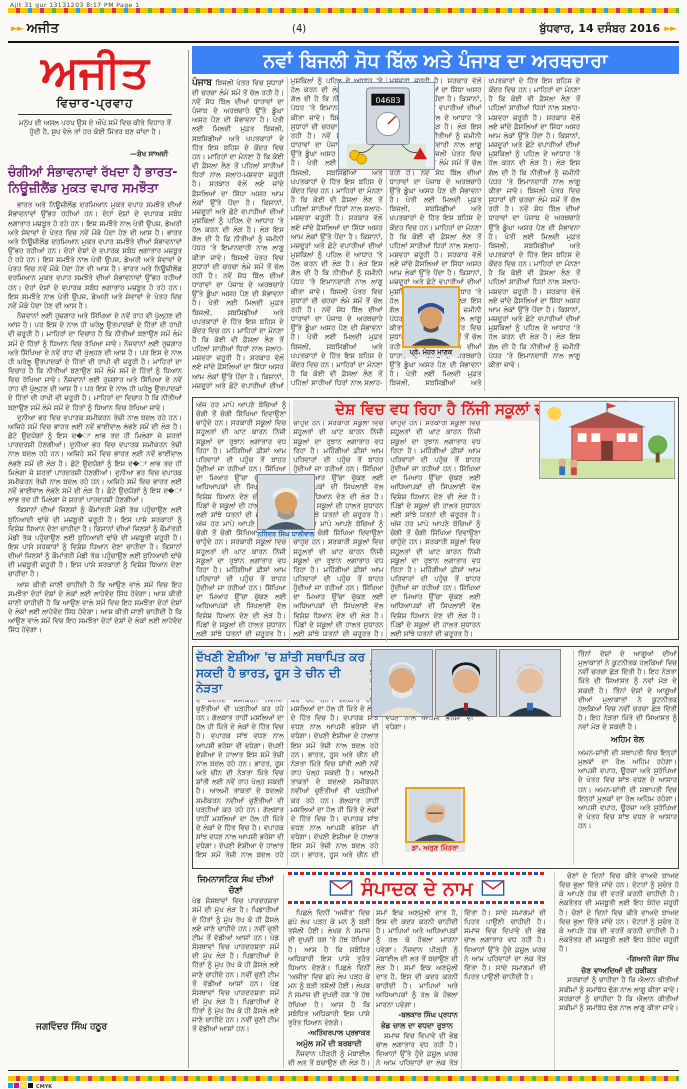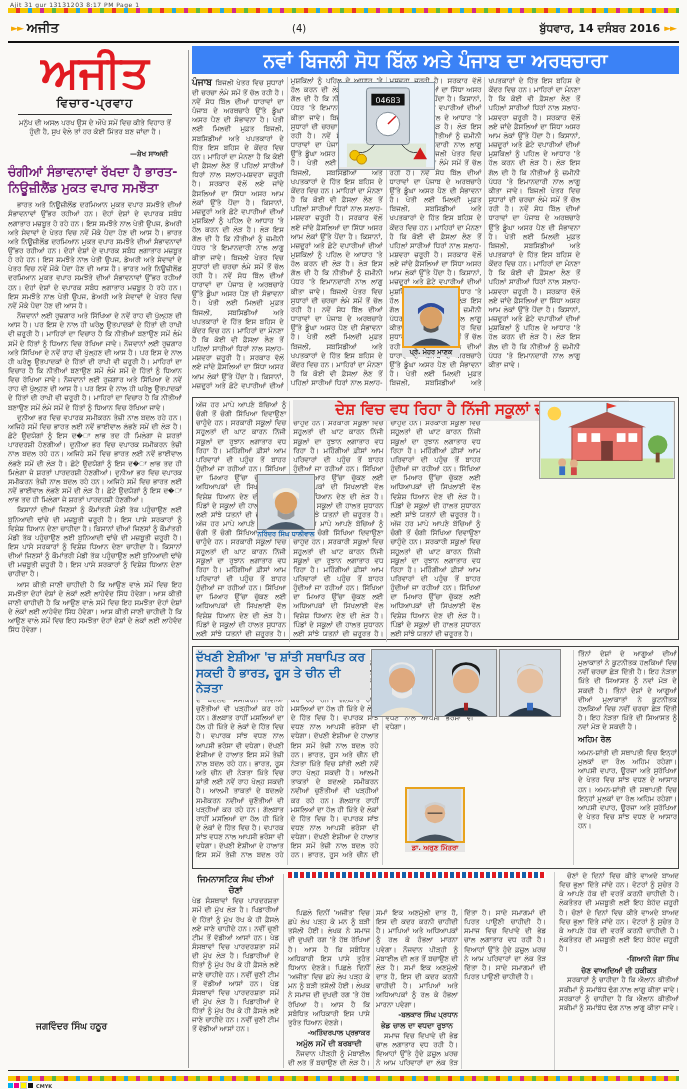--- a/index.html
+++ b/index.html
@@ -46,21 +46,21 @@
   .inbody{position:absolute;left:3px;top:3px;right:3px;bottom:3px}
   .shead{left:100px;top:2px;width:336px;font-size:15px;font-weight:bold;color:#e0201e;text-align:center;line-height:1.25;padding-bottom:2px}
   .sillu{right:3px;top:3px;width:136px;height:78px;border:1px solid #999;box-sizing:border-box;line-height:0}
   .sauthor{left:64px;top:76px;width:58px;text-align:center}
   .sauthor .ph{border:1px solid #888}
   .sauthor .cap{color:#1560a8}
   
   .asiabox{left:192px;top:646px;width:487px;height:223px;border:1px solid #444;box-sizing:border-box}
   .abody{position:absolute;left:3px;top:3px;width:372px;height:215px}
   .acol5{position:absolute;left:380px;top:3px;width:104px;height:215px;border-left:1px solid #c9c9c9;padding-left:4px;box-sizing:border-box;overflow:hidden}
-  .asub{font-size:8px;font-weight:bold;text-align:left;margin:3px 0}
+  .asub{font-size:8px;font-weight:bold;text-align:center;margin:3px 0}
   .ahead{left:3px;top:2px;width:172px;font-size:12px;font-weight:bold;color:#1560a8;line-height:1.3;padding:1px 2px 3px 0}
   .leaders{left:178px;top:2px;width:190px;height:68px;display:flex;gap:2px}
   .lph{flex:1;border:1px solid #888;overflow:hidden;line-height:0;background:#cfd8e2}
   .aauthor{left:212px;top:140px;width:60px;text-align:center}
   .aauthor .ph{border:2px solid #e8a31d}
   .aauthor .cap{color:#d11a1a;font-size:7px}
   
   .blart{left:192px;top:874px;width:92px;height:194px;border-right:1px solid #bbb;padding-right:4px;box-sizing:border-box;overflow:hidden}
   .blhead{font-size:8.5px;font-weight:bold;text-align:center;line-height:1.25;margin-bottom:2px}
   
@@ -248,20 +248,35 @@
   </div>
 
   <div class="abs blart">
     <div class="blhead">ਜਿਮਨਾਸਟਿਕ ਸੰਘ ਦੀਆਂ ਚੋਣਾਂ</div>
     <div class="t7"><span>ਖੇਡ ਸੰਸਥਾਵਾਂ ਵਿਚ ਪਾਰਦਰਸ਼ਤਾ ਸਮੇਂ ਦੀ ਮੁੱਖ ਲੋੜ ਹੈ। ਖਿਡਾਰੀਆਂ ਦੇ ਹਿੱਤਾਂ ਨੂੰ ਮੁੱਖ ਰੱਖ ਕੇ ਹੀ ਫ਼ੈਸਲੇ ਲਏ ਜਾਣੇ ਚਾਹੀਦੇ ਹਨ। ਨਵੀਂ ਚੁਣੀ ਟੀਮ ਤੋਂ ਵੱਡੀਆਂ ਆਸਾਂ ਹਨ। ਖੇਡ ਸੰਸਥਾਵਾਂ ਵਿਚ ਪਾਰਦਰਸ਼ਤਾ ਸਮੇਂ ਦੀ ਮੁੱਖ ਲੋੜ ਹੈ। ਖਿਡਾਰੀਆਂ ਦੇ ਹਿੱਤਾਂ ਨੂੰ ਮੁੱਖ ਰੱਖ ਕੇ ਹੀ ਫ਼ੈਸਲੇ ਲਏ ਜਾਣੇ ਚਾਹੀਦੇ ਹਨ। ਨਵੀਂ ਚੁਣੀ ਟੀਮ ਤੋਂ ਵੱਡੀਆਂ ਆਸਾਂ ਹਨ। ਖੇਡ ਸੰਸਥਾਵਾਂ ਵਿਚ ਪਾਰਦਰਸ਼ਤਾ ਸਮੇਂ ਦੀ ਮੁੱਖ ਲੋੜ ਹੈ। ਖਿਡਾਰੀਆਂ ਦੇ ਹਿੱਤਾਂ ਨੂੰ ਮੁੱਖ ਰੱਖ ਕੇ ਹੀ ਫ਼ੈਸਲੇ ਲਏ ਜਾਣੇ ਚਾਹੀਦੇ ਹਨ। ਨਵੀਂ ਚੁਣੀ ਟੀਮ ਤੋਂ ਵੱਡੀਆਂ ਆਸਾਂ ਹਨ। </span></div>
   </div>
 
   <div class="abs letters">
     <div class="lhdr">
       <div class="zig"></div>
+      <div class="lmid">
+        <span class="env">
+          <svg viewBox="0 0 26 18" width="24" height="16">
+            <rect x="1" y="1" width="24" height="16" fill="#fff" stroke="#1560a8" stroke-width="1.5"></rect>
+            <path d="M1 1 L13 10 L25 1" fill="none" stroke="#e11a21" stroke-width="1.5"></path>
+          </svg>
+        </span>
+        <span class="ltitle">ਸੰਪਾਦਕ ਦੇ ਨਾਮ</span>
+        <span class="env">
+          <svg viewBox="0 0 26 18" width="24" height="16">
+            <rect x="1" y="1" width="24" height="16" fill="#fff" stroke="#1560a8" stroke-width="1.5"></rect>
+            <path d="M1 1 L13 10 L25 1" fill="none" stroke="#e11a21" stroke-width="1.5"></path>
+          </svg>
+        </span>
+      </div>
       <div class="zig"></div>
     </div>
     <div class="lcols t7">
       <p class="lt"><span>ਪਿਛਲੇ ਦਿਨੀਂ 'ਅਜੀਤ' ਵਿਚ ਛਪੇ ਲੇਖ ਪੜ੍ਹ ਕੇ ਮਨ ਨੂੰ ਬੜੀ ਤਸੱਲੀ ਹੋਈ। ਲੇਖਕ ਨੇ ਸਮਾਜ ਦੀ ਦੁਖਦੀ ਰਗ 'ਤੇ ਹੱਥ ਰੱਖਿਆ ਹੈ। ਆਸ ਹੈ ਕਿ ਸਬੰਧਿਤ ਅਧਿਕਾਰੀ ਇਸ ਪਾਸੇ ਤੁਰੰਤ ਧਿਆਨ ਦੇਣਗੇ। ਪਿਛਲੇ ਦਿਨੀਂ 'ਅਜੀਤ' ਵਿਚ ਛਪੇ ਲੇਖ ਪੜ੍ਹ ਕੇ ਮਨ ਨੂੰ ਬੜੀ ਤਸੱਲੀ ਹੋਈ। ਲੇਖਕ ਨੇ ਸਮਾਜ ਦੀ ਦੁਖਦੀ ਰਗ 'ਤੇ ਹੱਥ ਰੱਖਿਆ ਹੈ। ਆਸ ਹੈ ਕਿ ਸਬੰਧਿਤ ਅਧਿਕਾਰੀ ਇਸ ਪਾਸੇ ਤੁਰੰਤ ਧਿਆਨ ਦੇਣਗੇ। </span></p>
       <p class="lsig">-ਅਤਿੰਦਰਪਾਲ ਪ੍ਰਭਾਕਰ</p>
       <p class="lheadp">ਅਮੁੱਲ ਸਮੇਂ ਦੀ ਬਰਬਾਦੀ</p>
       <p class="lt"><span>ਨੌਜਵਾਨ ਪੀੜ੍ਹੀ ਨੂੰ ਮੋਬਾਈਲ ਦੀ ਲਤ ਤੋਂ ਬਚਾਉਣ ਦੀ ਲੋੜ ਹੈ। ਸਮਾਂ ਇਕ ਅਣਮੁੱਲੀ ਦਾਤ ਹੈ, ਇਸ ਦੀ ਕਦਰ ਕਰਨੀ ਚਾਹੀਦੀ ਹੈ। ਮਾਪਿਆਂ ਅਤੇ ਅਧਿਆਪਕਾਂ ਨੂੰ ਰਲ ਕੇ ਹੰਭਲਾ ਮਾਰਨਾ ਪਵੇਗਾ। ਨੌਜਵਾਨ ਪੀੜ੍ਹੀ ਨੂੰ ਮੋਬਾਈਲ ਦੀ ਲਤ ਤੋਂ ਬਚਾਉਣ ਦੀ ਲੋੜ ਹੈ। ਸਮਾਂ ਇਕ ਅਣਮੁੱਲੀ ਦਾਤ ਹੈ, ਇਸ ਦੀ ਕਦਰ ਕਰਨੀ ਚਾਹੀਦੀ ਹੈ। ਮਾਪਿਆਂ ਅਤੇ ਅਧਿਆਪਕਾਂ ਨੂੰ ਰਲ ਕੇ ਹੰਭਲਾ ਮਾਰਨਾ ਪਵੇਗਾ। </span></p>
       <p class="lsig">-ਬਲਕਾਰ ਸਿੰਘ ਪ੍ਰਧਾਨ</p>
       <p class="lheadp">ਭੇਡ ਚਾਲ ਦਾ ਵਧਦਾ ਰੁਝਾਨ</p>
       <p class="lt"><span>ਸਮਾਜ ਵਿਚ ਵਿਖਾਵੇ ਦੀ ਭੇਡ ਚਾਲ ਲਗਾਤਾਰ ਵਧ ਰਹੀ ਹੈ। ਵਿਆਹਾਂ ਉੱਤੇ ਹੁੰਦੇ ਫ਼ਜ਼ੂਲ ਖ਼ਰਚ ਨੇ ਆਮ ਪਰਿਵਾਰਾਂ ਦਾ ਲੱਕ ਤੋੜ ਦਿੱਤਾ ਹੈ। ਸਾਦੇ ਸਮਾਗਮਾਂ ਦੀ ਪਿਰਤ ਪਾਉਣੀ ਚਾਹੀਦੀ ਹੈ। ਸਮਾਜ ਵਿਚ ਵਿਖਾਵੇ ਦੀ ਭੇਡ ਚਾਲ ਲਗਾਤਾਰ ਵਧ ਰਹੀ ਹੈ। ਵਿਆਹਾਂ ਉੱਤੇ ਹੁੰਦੇ ਫ਼ਜ਼ੂਲ ਖ਼ਰਚ ਨੇ ਆਮ ਪਰਿਵਾਰਾਂ ਦਾ ਲੱਕ ਤੋੜ ਦਿੱਤਾ ਹੈ। ਸਾਦੇ ਸਮਾਗਮਾਂ ਦੀ ਪਿਰਤ ਪਾਉਣੀ ਚਾਹੀਦੀ ਹੈ। </span></p>

